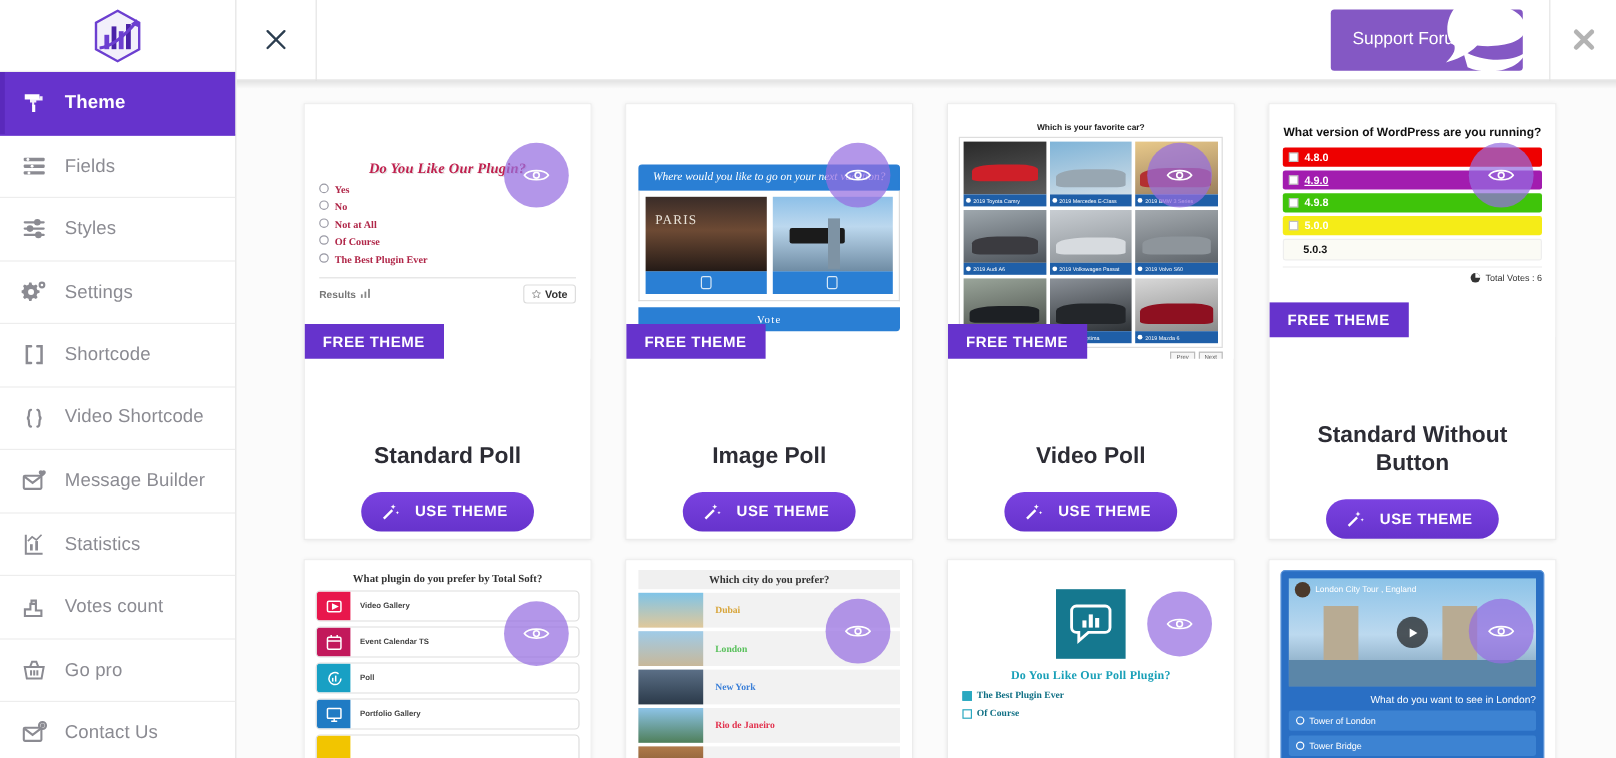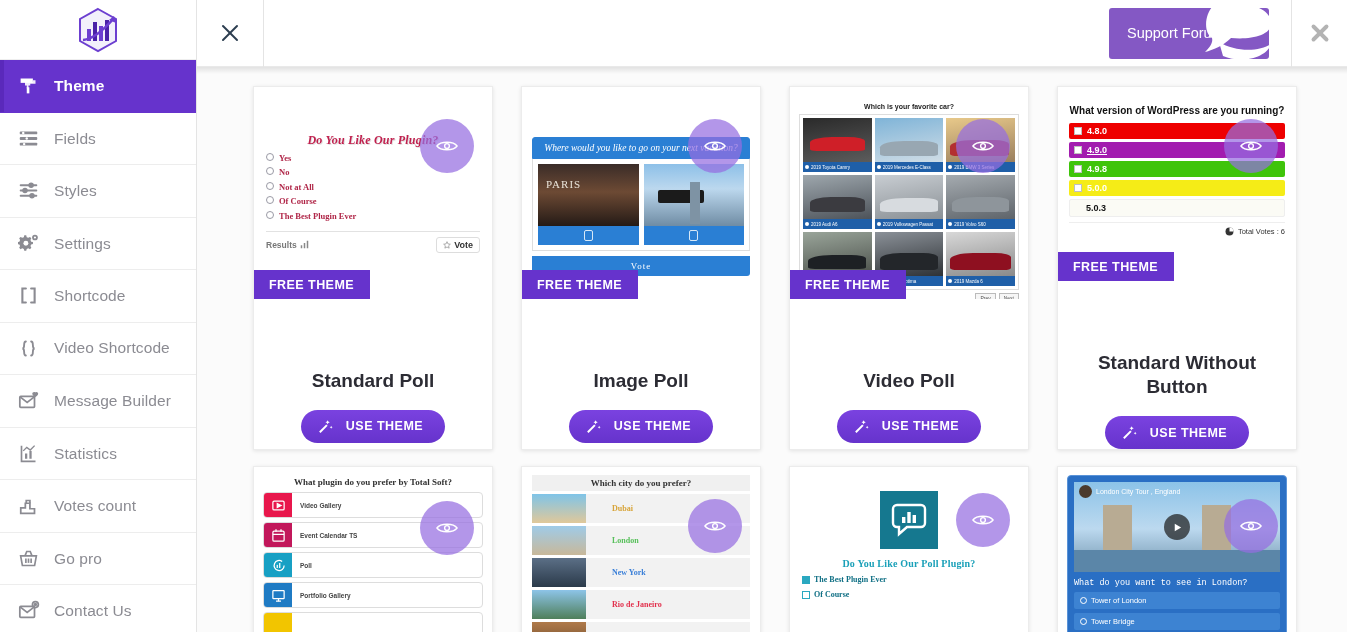--- a/index.html
+++ b/index.html
@@ -223,39 +223,39 @@
   .pl-title { text-align:center; font-size:9px; font-weight:bold; color:#333; font-family:"Liberation Serif",serif; margin-bottom:5px; }
   .pl-row { display:flex; align-items:stretch; border:1px solid #ddd; border-radius:4px; margin-bottom:4px; overflow:hidden; height:26px;}
   .pl-ico { width:28px; flex:0 0 28px; display:flex; align-items:center; justify-content:center; }
   .pl-name { display:flex; align-items:center; padding-left:8px; font-size:6.5px; color:#444; font-weight:bold; }
 
   
   .mini-cities { padding: 8px 10px 0 10px; }
   .ct-title { text-align:center; font-size:9px; font-weight:bold; color:#333; background:#f0f0f0; padding:3px; font-family:"Liberation Serif",serif;}
   .ct-row { display:flex; align-items:center; background:#f2f2f2; margin-top:3px; height:29px; }
   .ct-thumb { width:54px; flex:0 0 54px; height:29px; position:relative; }
-  .ct-name { padding-left:26px; font-size:8px; font-weight:bold; font-family:"Liberation Serif",serif;}
+  .ct-name { padding-left:10px; font-size:8px; font-weight:bold; font-family:"Liberation Serif",serif;}
 
   
   .mini-teal { padding: 24px 12px 0 12px; display:flex; flex-direction:column; align-items:center;}
   .teal-sq { width:58px; height:58px; background:#15788f; display:flex; align-items:center; justify-content:center; }
   .teal-q { color:#1aa0b8; font-weight:bold; font-size:10px; margin-top:9px; letter-spacing:.2px; text-align:center; font-family:"Liberation Serif",serif;}
   .teal-opt { display:flex; align-items:center; gap:4px; align-self:flex-start; margin-top:6px; }
   .teal-box { width:8px; height:8px; border:1px solid #2aa8c0; flex:0 0 8px; display:flex; align-items:center; justify-content:center;}
   .teal-box.on { background:#2aa8c0; }
   .teal-lbl { color:#0f6f84; font-size:8px; font-weight:bold; font-family:"Liberation Serif",serif;}
 
   
   .mini-london { padding: 8px 9px 0 9px; }
   .ln-frame { background:#2a6fc4; border:1px solid #5a93d8; border-radius:4px; padding:6px; }
   .ln-video { position:relative; height:90px; background:linear-gradient(180deg,#8cc3e8 0%,#bcd9ef 52%,#6f93ad 100%); overflow:hidden;}
   .ln-bar { position:absolute; left:0; right:0; top:0; height:18px; display:flex; align-items:center; gap:4px; padding:0 5px; color:#fff; font-size:7px;}
   .ln-avatar { width:13px; height:13px; border-radius:50%; background:#4b3a2c; flex:0 0 13px;}
   .ln-play { position:absolute; left:50%; top:50%; transform:translate(-50%,-50%); width:26px; height:26px; border-radius:50%; background:rgba(30,30,30,.72); display:flex; align-items:center; justify-content:center;}
-  .ln-q { color:#fff; text-align:left; font-size:8.5px; margin-top:6px; font-family:Liberation Mono, monospace;}
+  .ln-q { color:#fff; text-align:right; font-size:8.5px; margin-top:6px; font-family:Liberation Sans, sans-serif;}
   .ln-opt { background:#3d83d2; color:#fff; font-size:7.5px; margin-top:4px; padding:4px 6px; display:flex; align-items:center; gap:4px; border-radius:2px;}
   .ln-radio { width:7px; height:7px; border-radius:50%; border:1.5px solid #fff; flex:0 0 7px;}
 </style>
 </head>
 <body>
 
 <div id="app">
 
   <div class="sidebar">
     <div class="logo-wrap">

